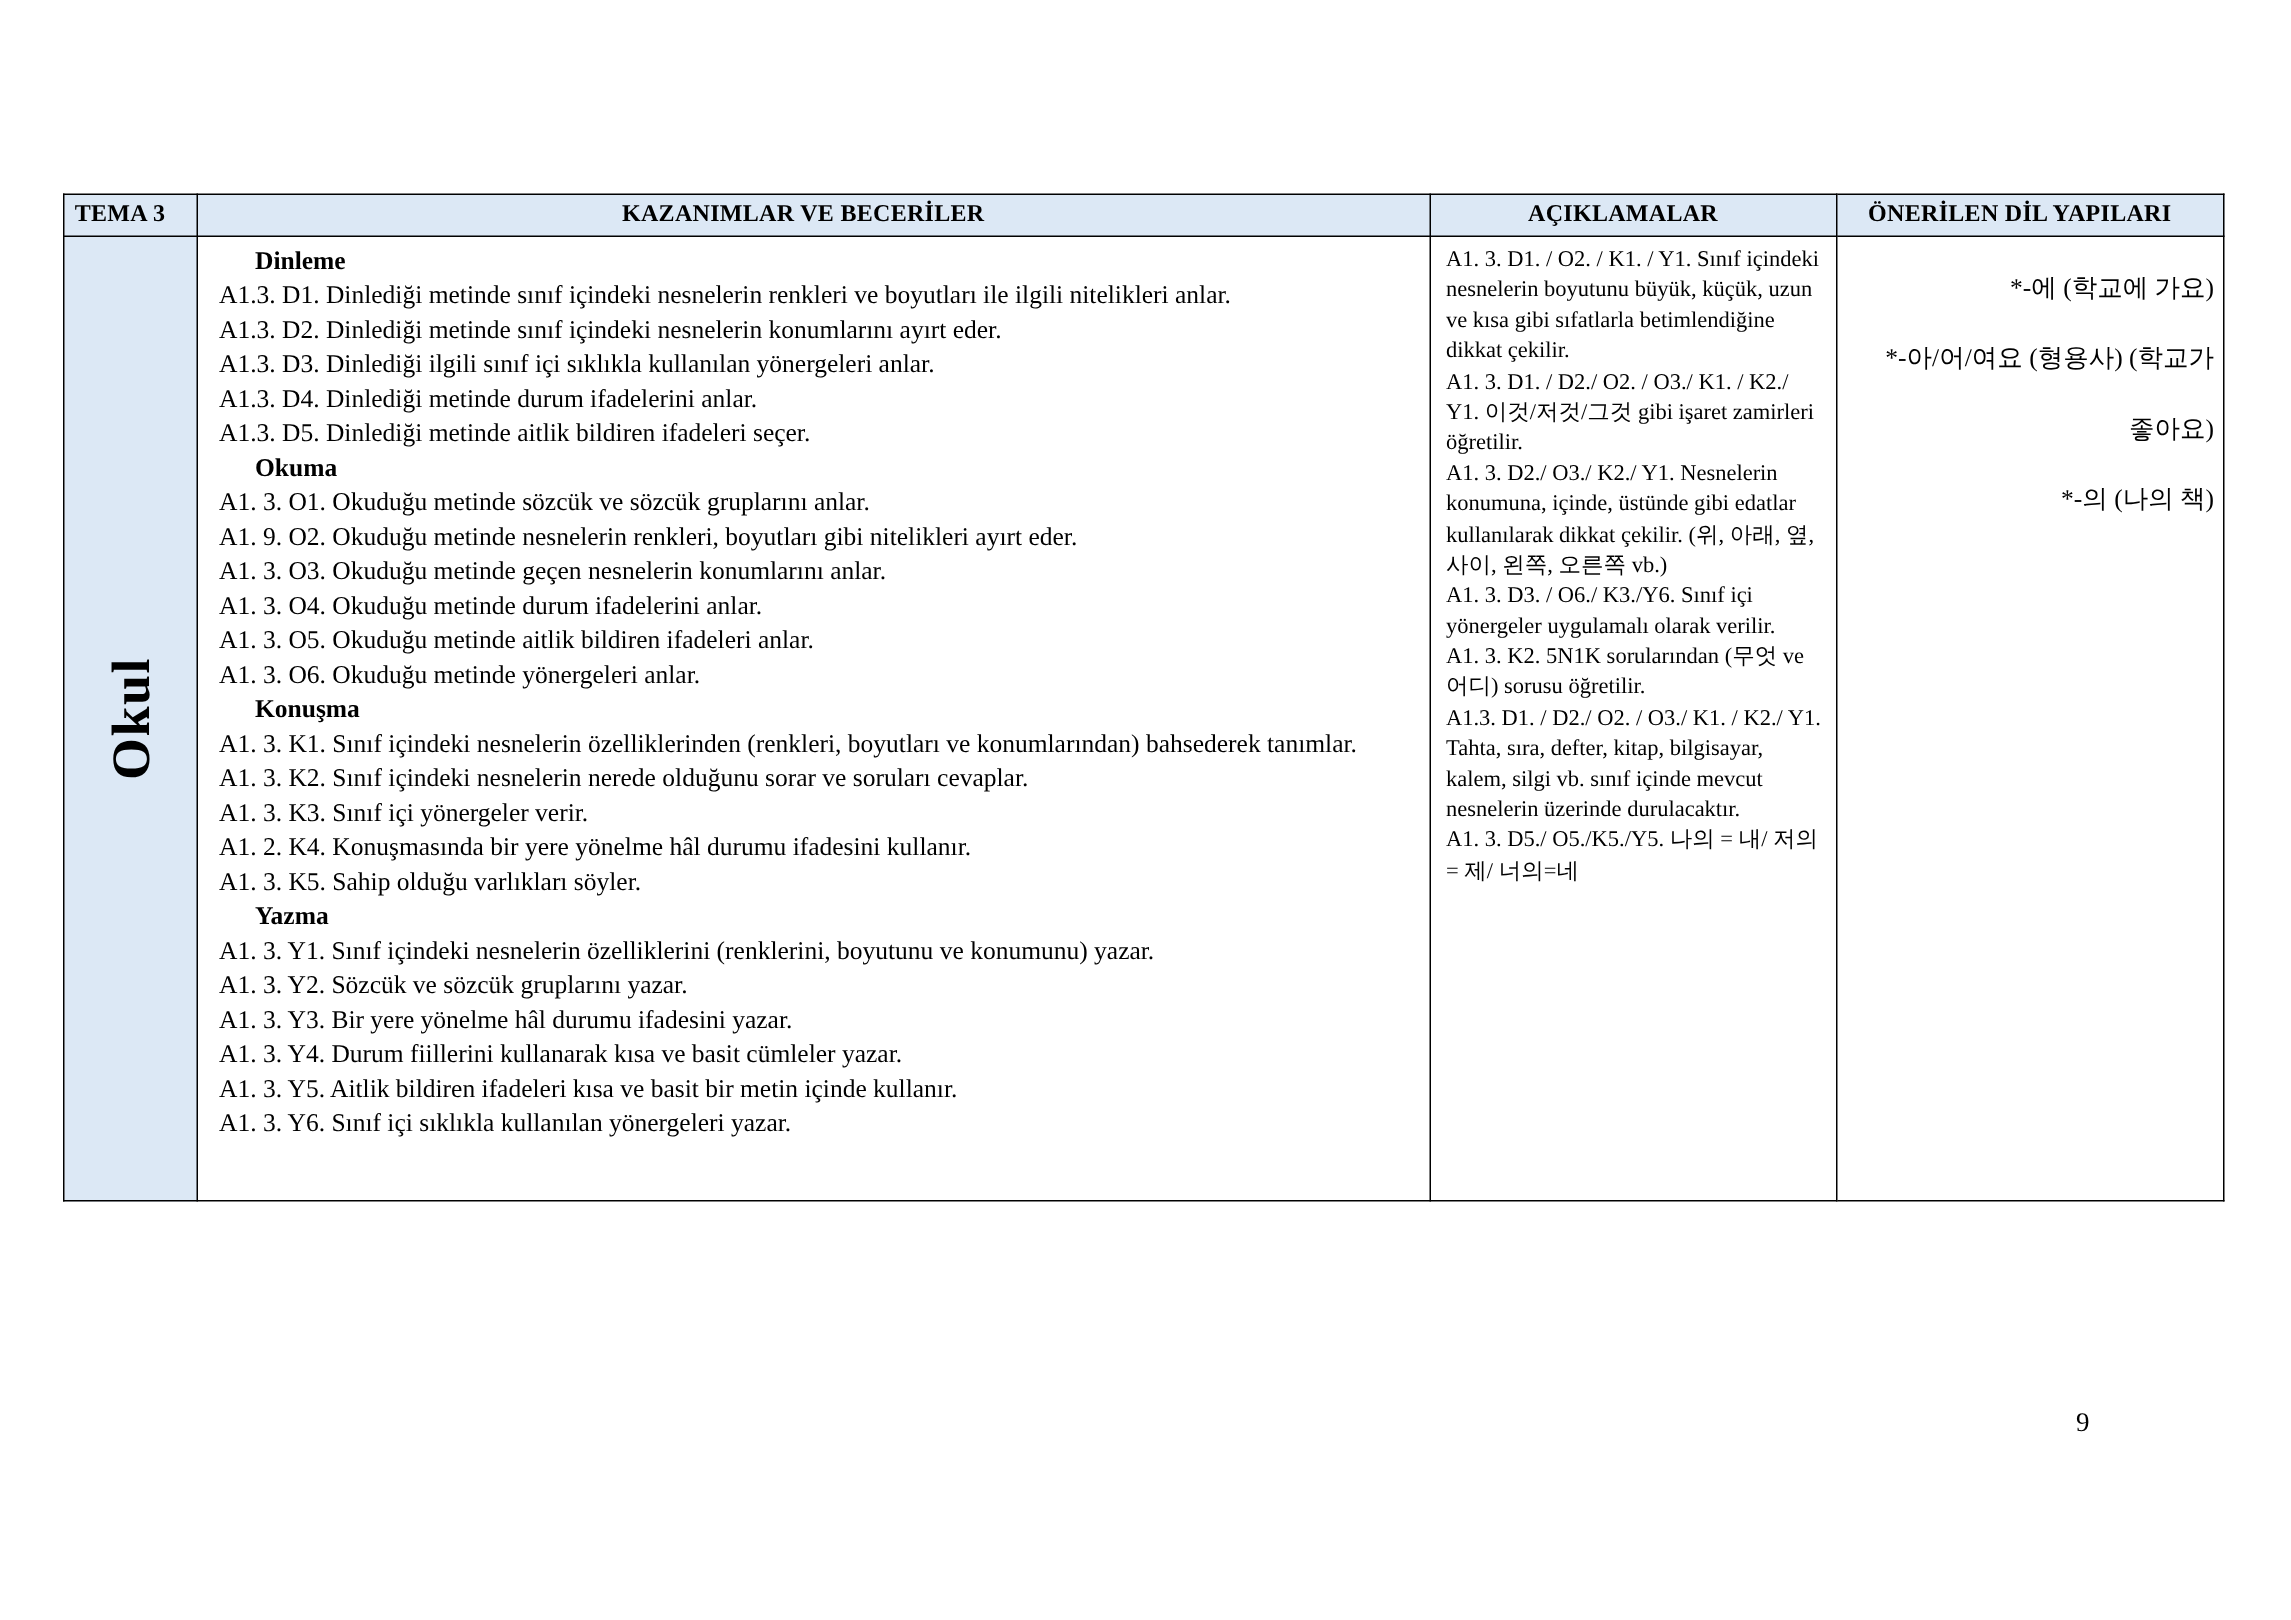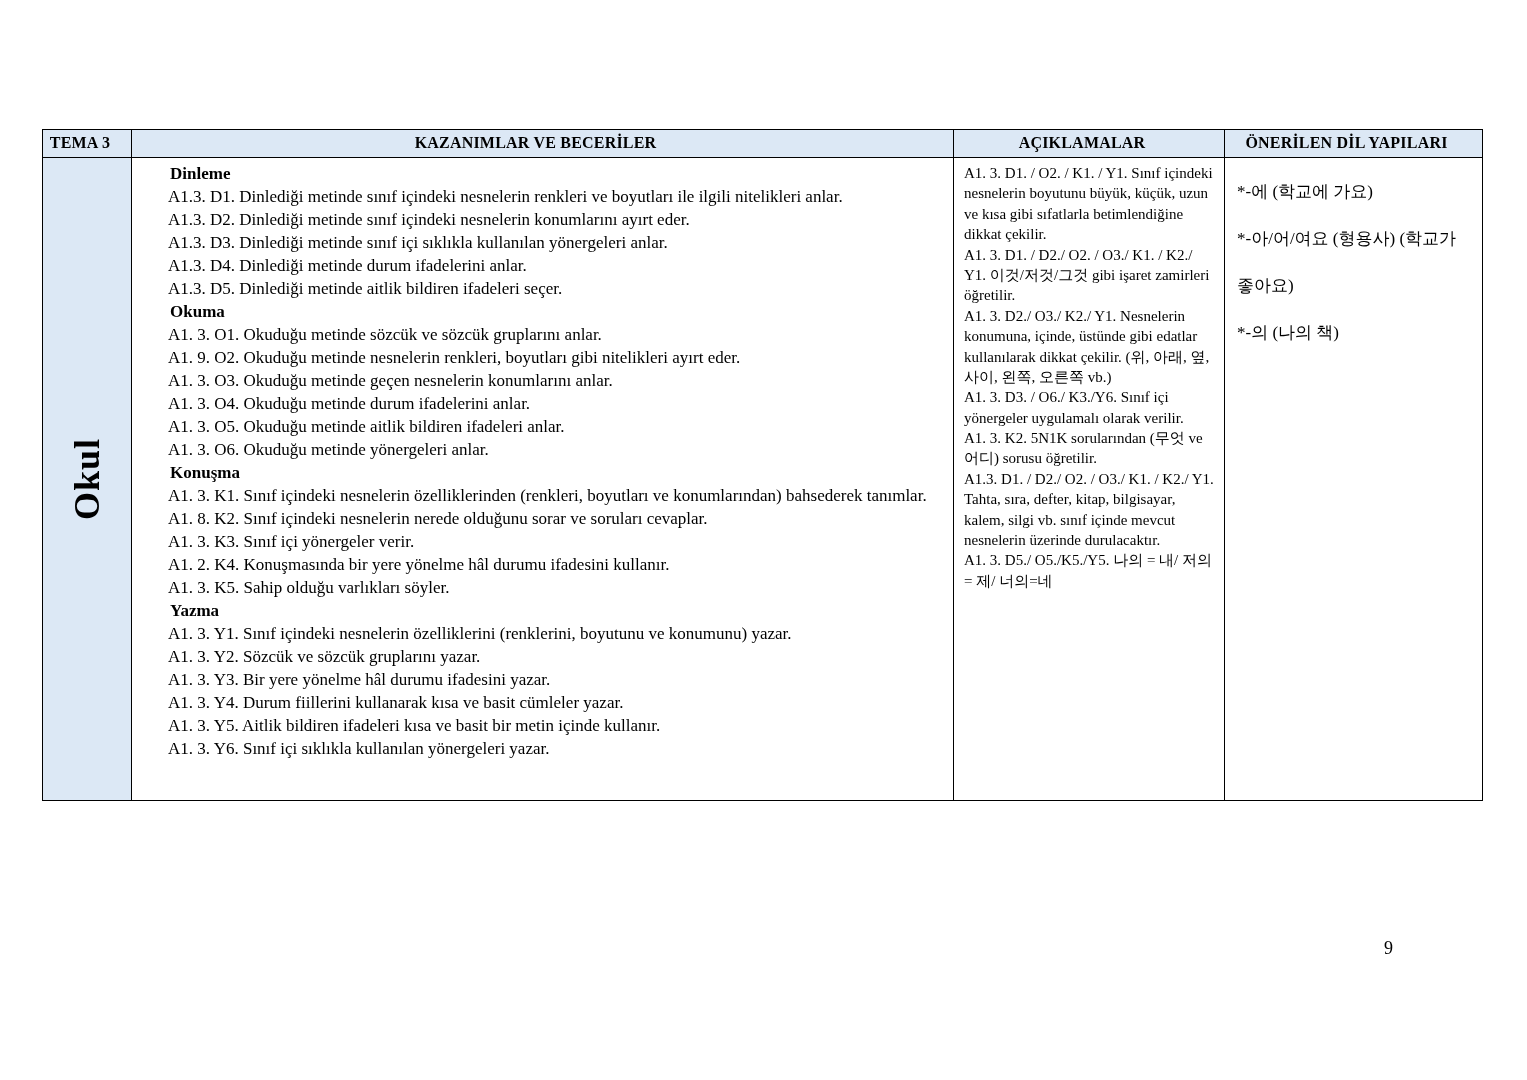--- a/index.html
+++ b/index.html
@@ -43,35 +43,35 @@
     white-space: nowrap;
   }
 
   td.kazanimlar-cell {
     padding: 4px 10px 8px 14px;
     font-size: 17px;
     line-height: 23px;
     height: 643px;
   }
   .k-section-heading { font-weight: bold; margin-left: 24px; }
-  .k-item { text-align: justify; margin-left: 22px; }
+  .k-item { text-align: justify; }
 
   td.aciklamalar-cell {
     padding: 5px 9px 4px 10px;
     font-size: 15px;
     line-height: 1.36;
   }
   .a-item { text-align: left; }
 
   td.dil-cell {
     padding: 10px 6px 4px 12px;
     font-size: 17px;
     line-height: 47px;
   }
-  .d-item { text-align: left; }
+  .d-item { text-align: right; }
 
   .page-number {
     position: absolute;
     left: 1384px; top: 938px;
     font-size: 18px;
   }
 </style>
 </head>
 <body>
 
@@ -100,21 +100,21 @@
         <td class="kazanimlar-cell">
 
             <div class="k-section">
               <div class="k-section-heading">Dinleme</div>
               <div class="k-items">
 
                   <div class="k-item">A1.3. D1. Dinlediği metinde sınıf içindeki nesnelerin renkleri ve boyutları ile ilgili nitelikleri anlar.</div>
 
                   <div class="k-item">A1.3. D2. Dinlediği metinde sınıf içindeki nesnelerin konumlarını ayırt eder.</div>
 
-                  <div class="k-item">A1.3. D3. Dinlediği metinde sınıf içi sıklıkla kullanılan yönergeleri anlar.</div>
+                  <div class="k-item">A1.3. D3. Dinlediği ilgili sınıf içi sıklıkla kullanılan yönergeleri anlar.</div>
 
                   <div class="k-item">A1.3. D4. Dinlediği metinde durum ifadelerini anlar.</div>
 
                   <div class="k-item">A1.3. D5. Dinlediği metinde aitlik bildiren ifadeleri seçer.</div>
                 </div>
             </div>
 
             <div class="k-section">
               <div class="k-section-heading">Okuma</div>
               <div class="k-items">
@@ -132,21 +132,21 @@
                   <div class="k-item">A1. 3. O6. Okuduğu metinde yönergeleri anlar.</div>
                 </div>
             </div>
 
             <div class="k-section">
               <div class="k-section-heading">Konuşma</div>
               <div class="k-items">
 
                   <div class="k-item">A1. 3. K1. Sınıf içindeki nesnelerin özelliklerinden (renkleri, boyutları ve konumlarından) bahsederek tanımlar.</div>
 
-                  <div class="k-item">A1. 8. K2. Sınıf içindeki nesnelerin nerede olduğunu sorar ve soruları cevaplar.</div>
+                  <div class="k-item">A1. 3. K2. Sınıf içindeki nesnelerin nerede olduğunu sorar ve soruları cevaplar.</div>
 
                   <div class="k-item">A1. 3. K3. Sınıf içi yönergeler verir.</div>
 
                   <div class="k-item">A1. 2. K4. Konuşmasında bir yere yönelme hâl durumu ifadesini kullanır.</div>
 
                   <div class="k-item">A1. 3. K5. Sahip olduğu varlıkları söyler.</div>
                 </div>
             </div>
 
             <div class="k-section">

